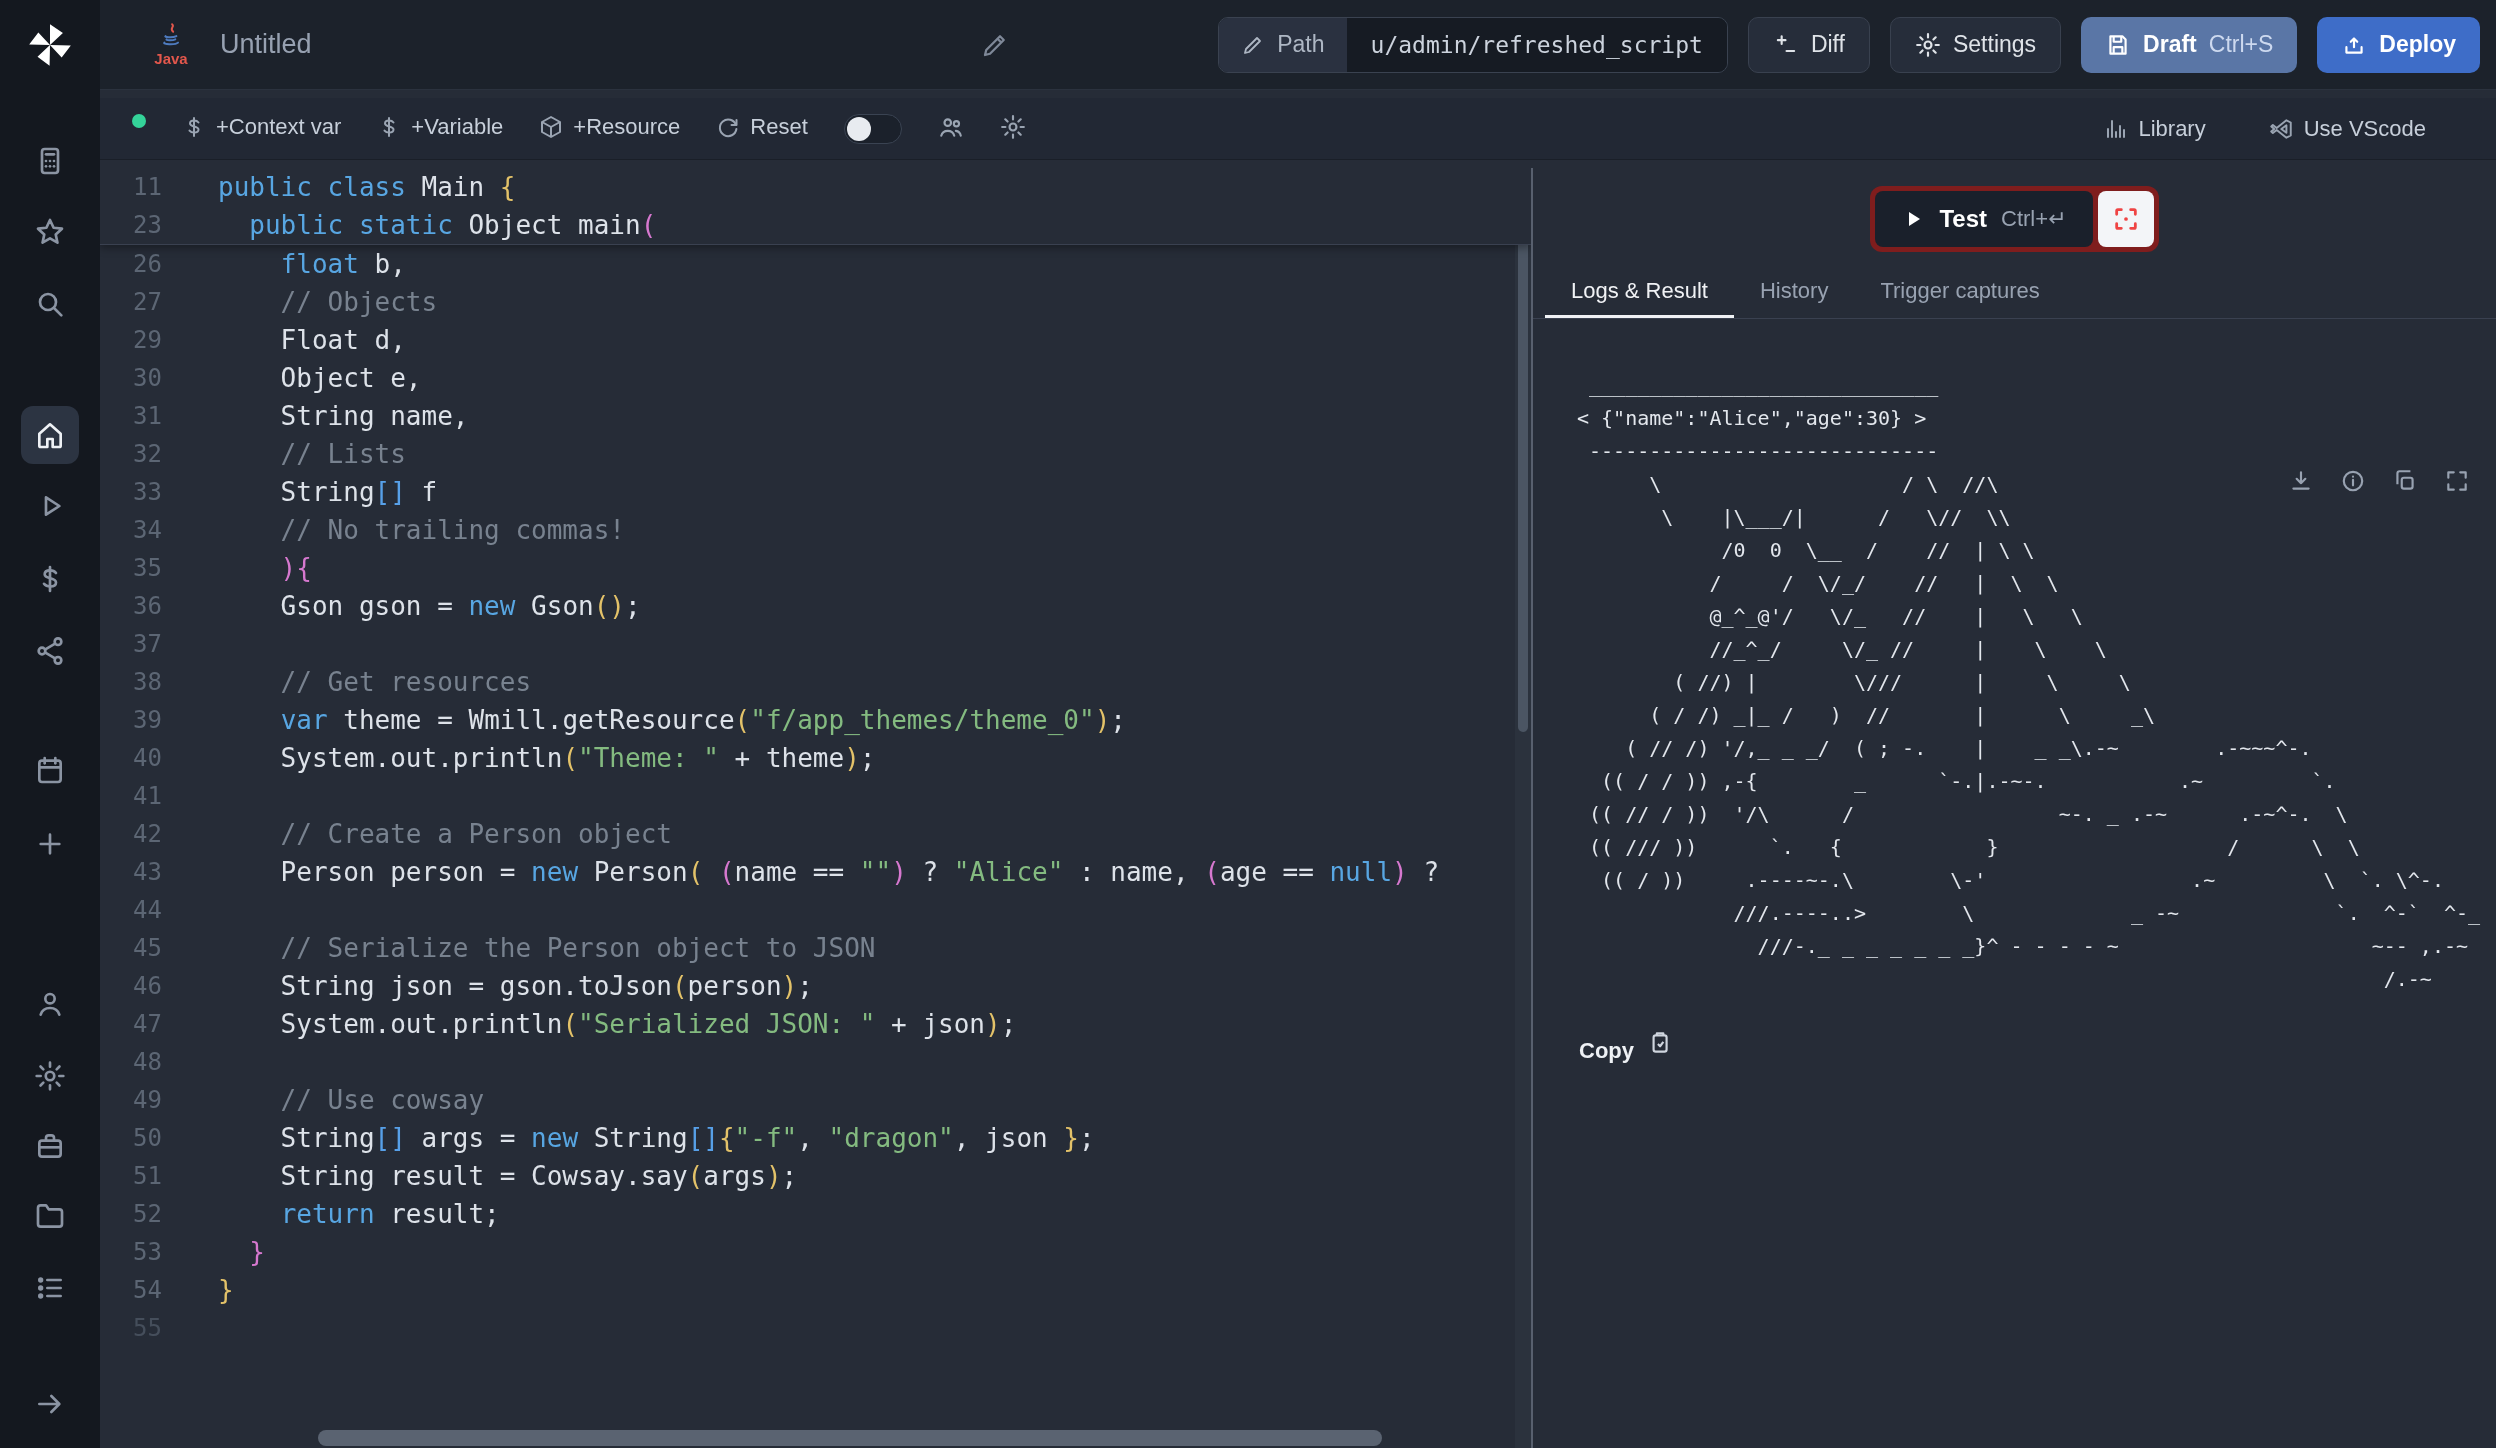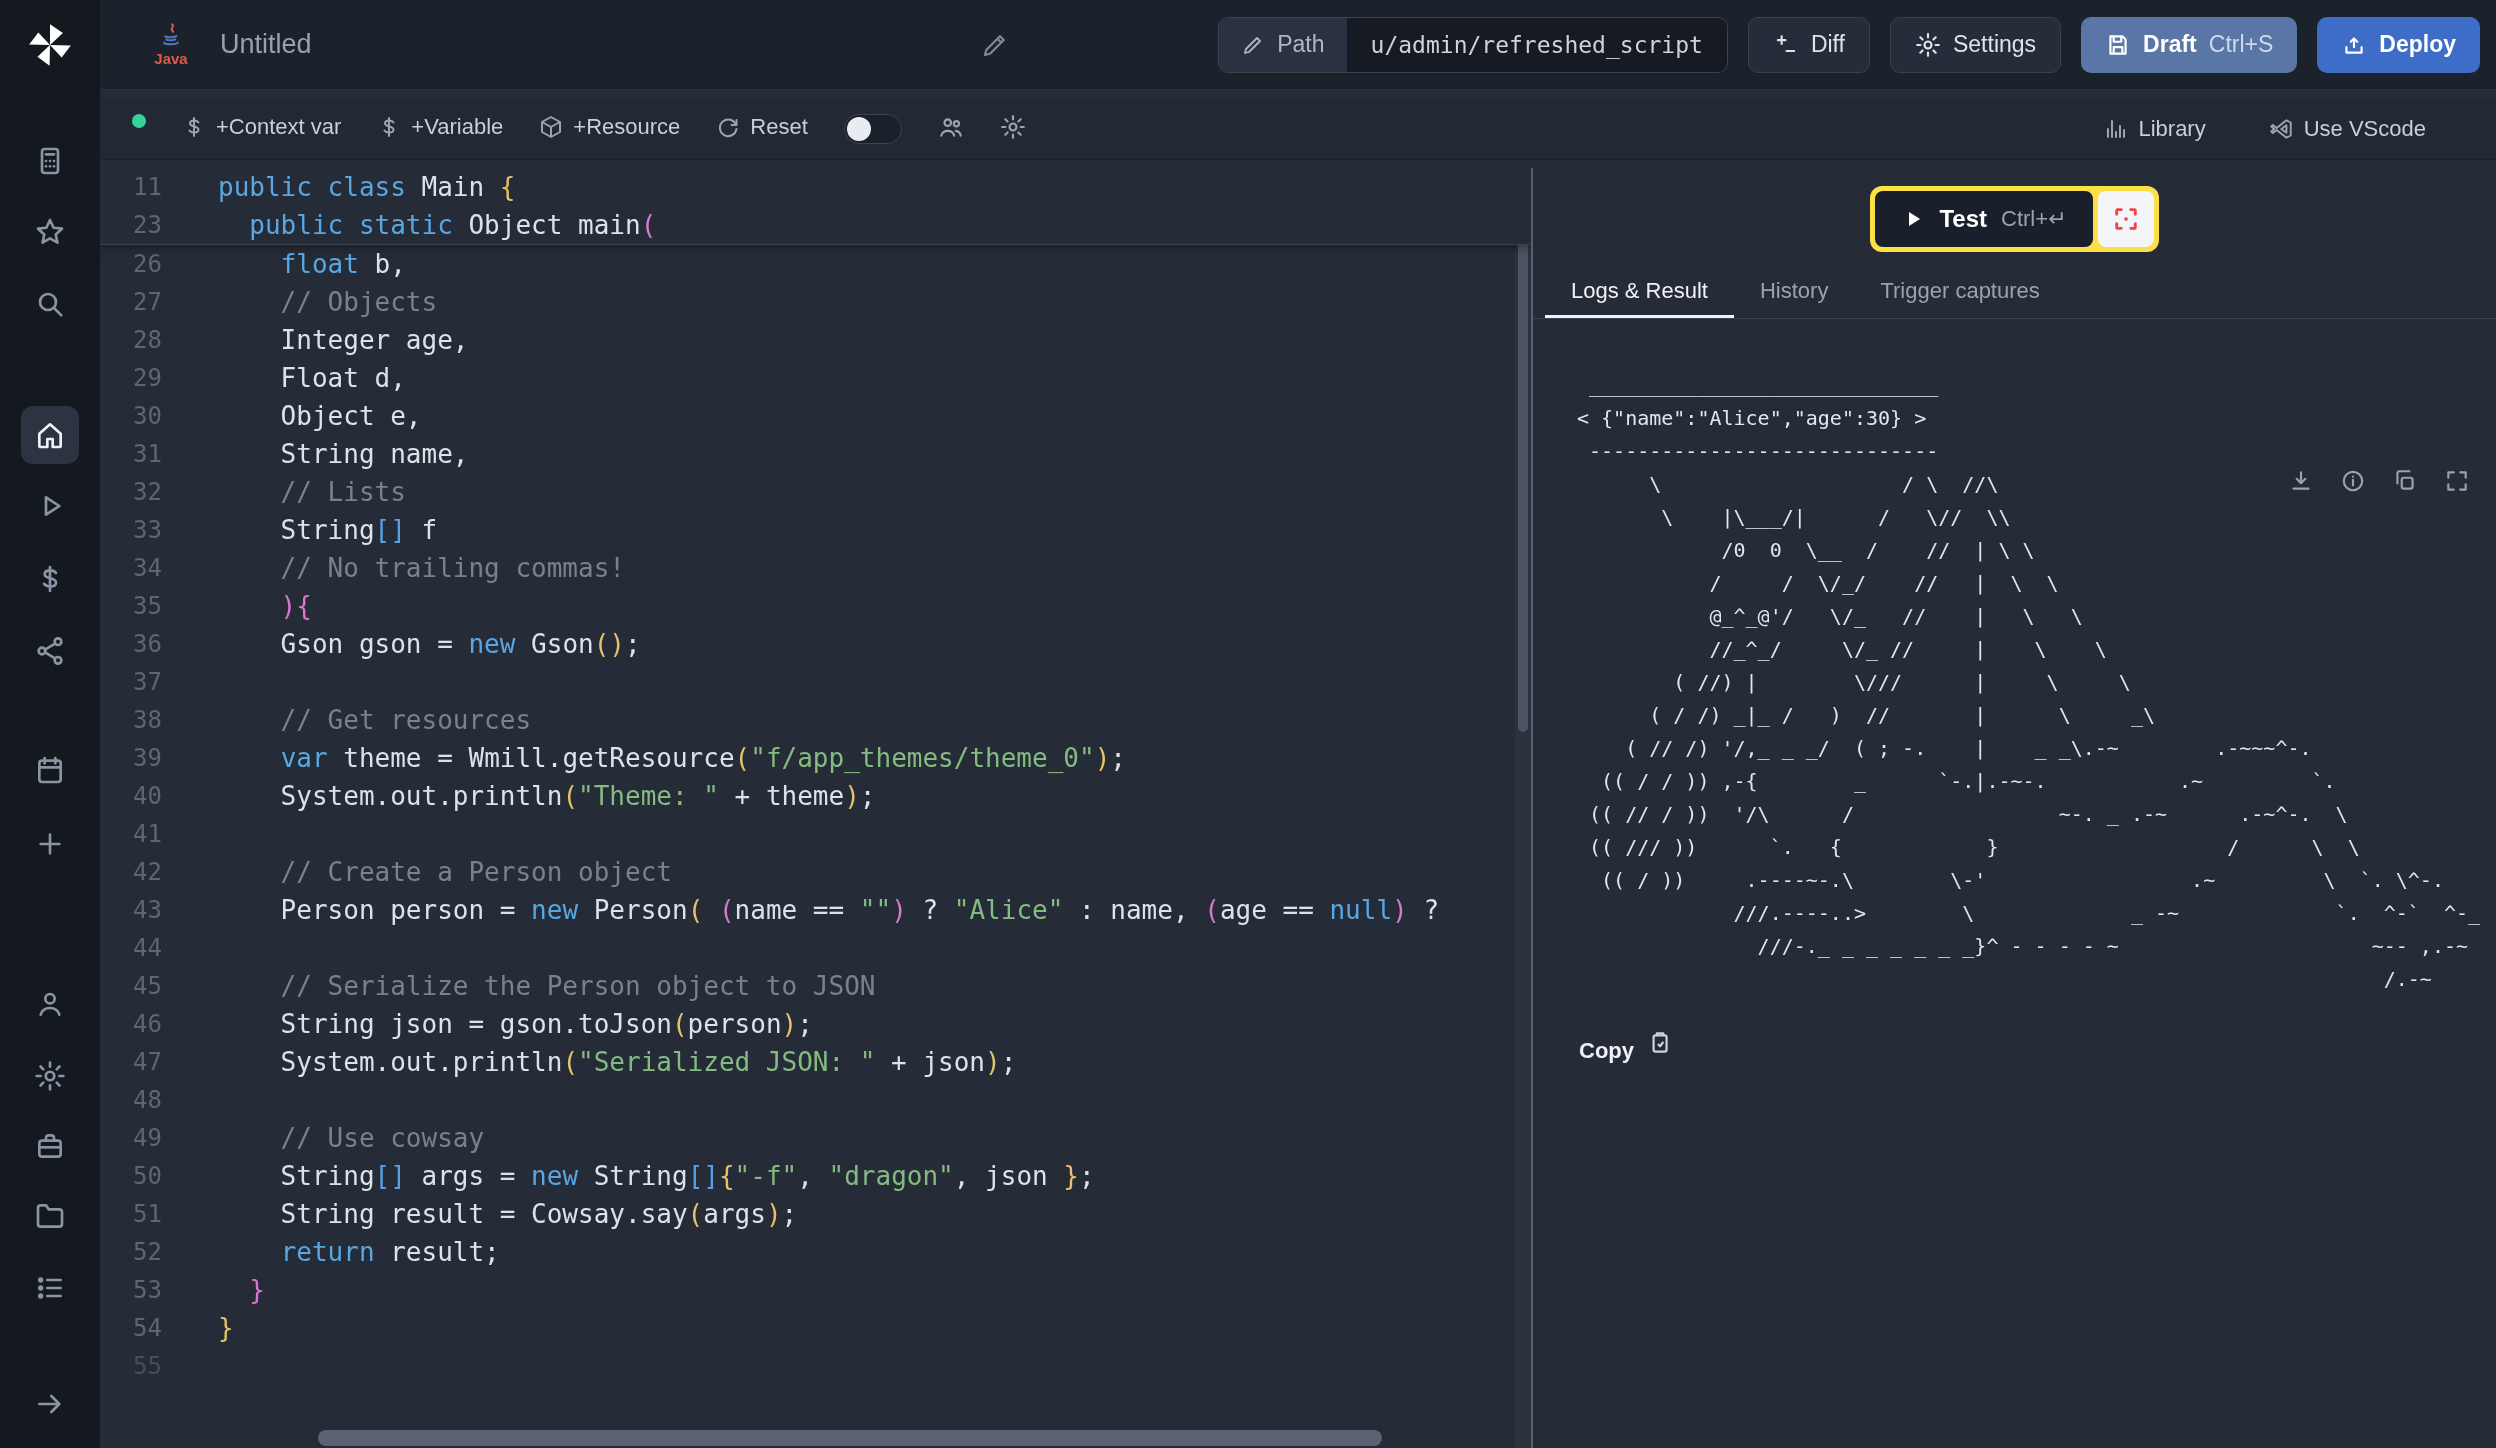--- a/index.html
+++ b/index.html
@@ -64,21 +64,21 @@
   .tk-pl { color:#dde2e9; } .tk-kw { color:#58a6e2; } .tk-cm { color:#78828f; }
   .tk-st { color:#84bb80; } .tk-by { color:#e3c269; } .tk-bp { color:#d678cf; } .tk-bb { color:#57a0e8; }
   .hscroll { position:absolute; bottom:2px; left:218px; width:1064px; height:16px;
     background:#5a6371; border-radius:8px; cursor:pointer; }
   .vscroll { position:absolute; top:0; right:0; bottom:0; width:16px; background:#2b323d; }
   .vthumb { position:absolute; top:4px; right:3px; width:10px; height:560px; background:#4b5563; border-radius:6px; cursor:pointer; }
 
   
   .panel { flex:1; background:#262c37; border-left:2px solid #58606e; position:relative; overflow:hidden;
     display:flex; flex-direction:column; }
-  .test-wrap { margin:18px auto 0; display:flex; align-items:center; background:#fde047;
+  .test-wrap { margin:18px auto 0; display:flex; align-items:center; background:#7f1d1d;
     border-radius:12px; padding:5px; flex:none; }
   .test-btn { display:flex; align-items:center; gap:14px; background:#1a202b; border-radius:8px;
     height:56px; padding:0 26px; cursor:pointer; }
   .test-btn .t-label { color:#fff; font-size:24px; font-weight:bold; }
   .test-btn .t-short { color:#98a2b1; font-size:22px; }
   .capture-btn { width:56px; height:56px; margin-left:5px; background:#f3f5f8; border-radius:8px;
     display:flex; align-items:center; justify-content:center; cursor:pointer; }
   .tabs { margin-top:14px; display:flex; border-bottom:1px solid #3a4150; padding-left:12px; flex:none; }
   .tab { height:52px; display:flex; align-items:center; padding:0 26px; color:#98a2b1;
     font-size:22px; cursor:pointer; border-bottom:3px solid transparent; }
@@ -335,21 +335,20 @@
     <div class="content">
 
       <div class="editor">
         <div class="sticky" id="sticky-lines">
             <div class="cl"><span class="ln">11</span><span class="ct"><span class="tk-kw">public class</span><span class="tk-pl"> Main </span><span class="tk-by">{</span></span></div>
             <div class="cl"><span class="ln">23</span><span class="ct"><span class="tk-pl">  </span><span class="tk-kw">public static</span><span class="tk-pl"> Object main</span><span class="tk-bp">(</span></span></div>
           </div>
         <div id="code-body">
             <div class="cl"><span class="ln">26</span><span class="ct"><span class="tk-pl">    </span><span class="tk-kw">float</span><span class="tk-pl"> b,</span></span></div>
             <div class="cl"><span class="ln">27</span><span class="ct"><span class="tk-cm">    // Objects</span></span></div>
-            <div class="cl"><span class="ln">28</span><span class="ct"><span class="tk-pl">    Integer age,</span></span></div>
             <div class="cl"><span class="ln">29</span><span class="ct"><span class="tk-pl">    Float d,</span></span></div>
             <div class="cl"><span class="ln">30</span><span class="ct"><span class="tk-pl">    Object e,</span></span></div>
             <div class="cl"><span class="ln">31</span><span class="ct"><span class="tk-pl">    String name,</span></span></div>
             <div class="cl"><span class="ln">32</span><span class="ct"><span class="tk-cm">    // Lists</span></span></div>
             <div class="cl"><span class="ln">33</span><span class="ct"><span class="tk-pl">    String</span><span class="tk-bb">[]</span><span class="tk-pl"> f</span></span></div>
             <div class="cl"><span class="ln">34</span><span class="ct"><span class="tk-cm">    // No trailing commas!</span></span></div>
             <div class="cl"><span class="ln">35</span><span class="ct"><span class="tk-bp">    ){</span></span></div>
             <div class="cl"><span class="ln">36</span><span class="ct"><span class="tk-pl">    Gson gson = </span><span class="tk-kw">new</span><span class="tk-pl"> Gson</span><span class="tk-by">()</span><span class="tk-pl">;</span></span></div>
             <div class="cl"><span class="ln">37</span><span class="ct"></span></div>
             <div class="cl"><span class="ln">38</span><span class="ct"><span class="tk-cm">    // Get resources</span></span></div>

